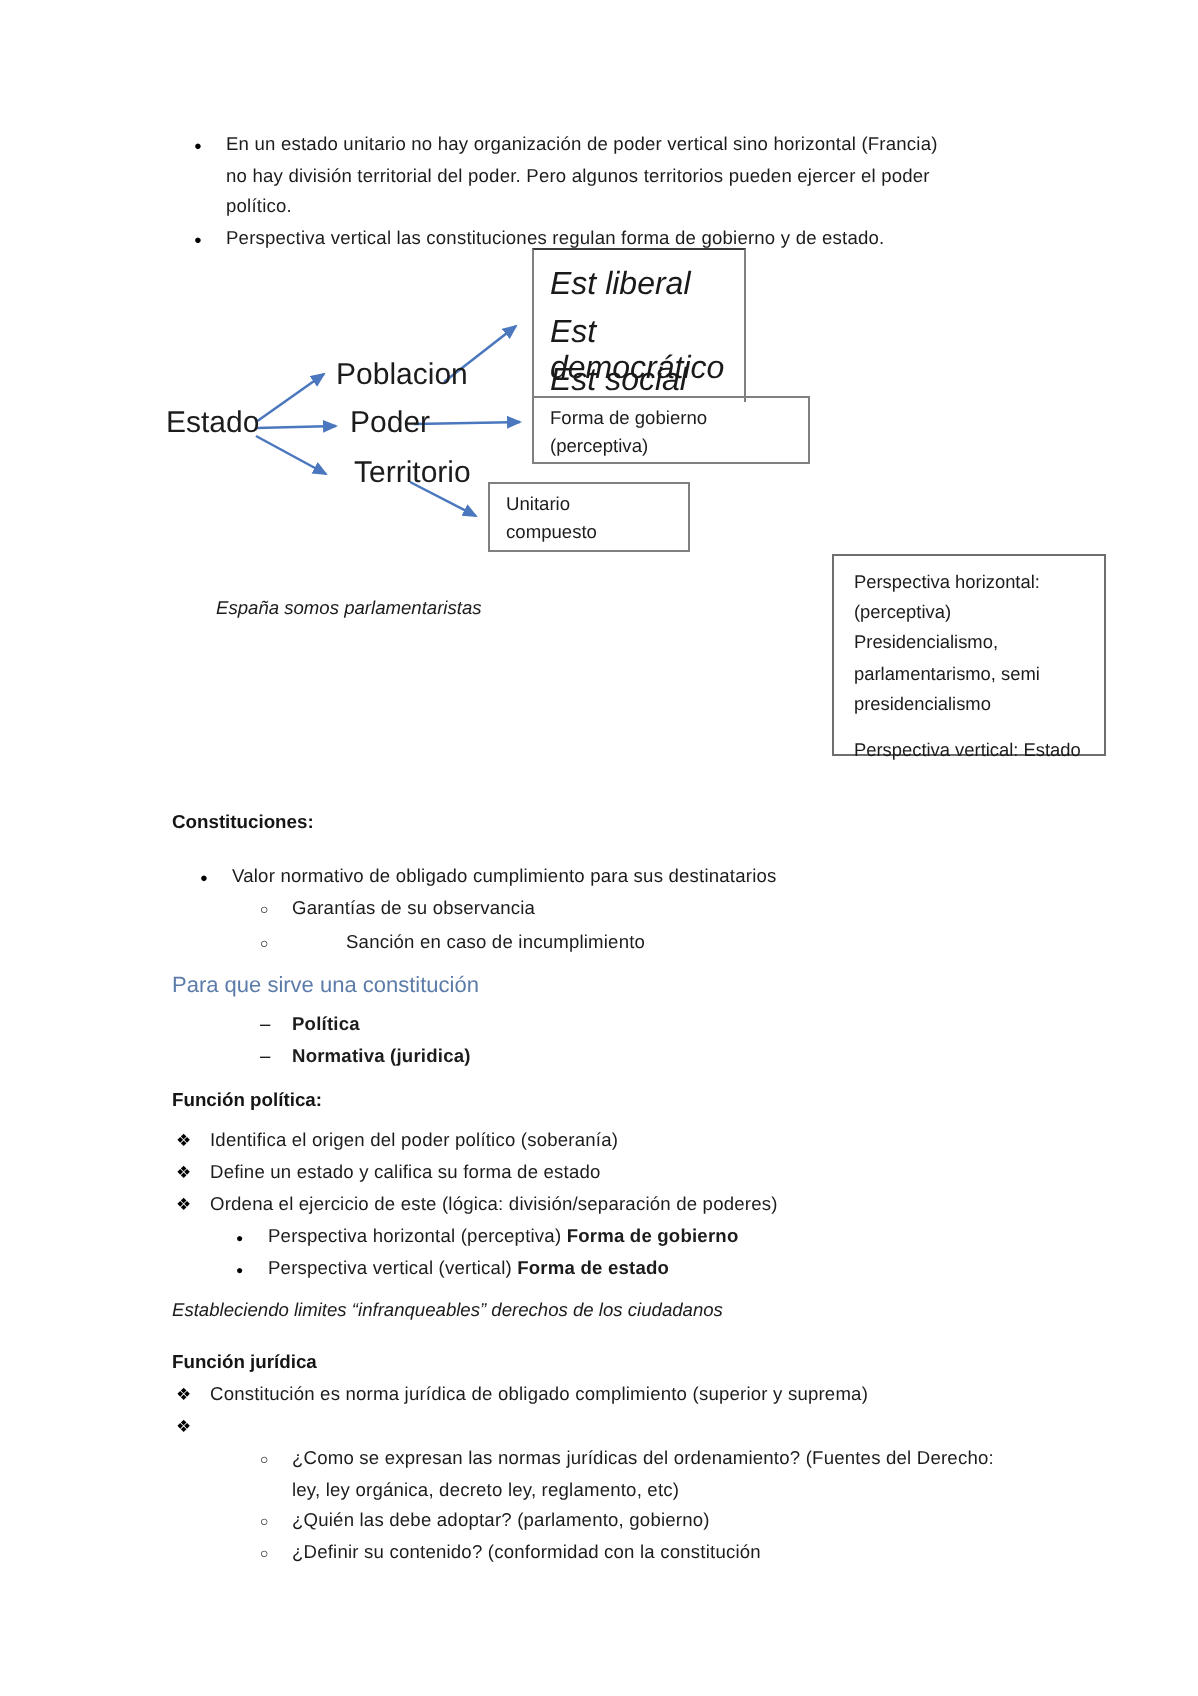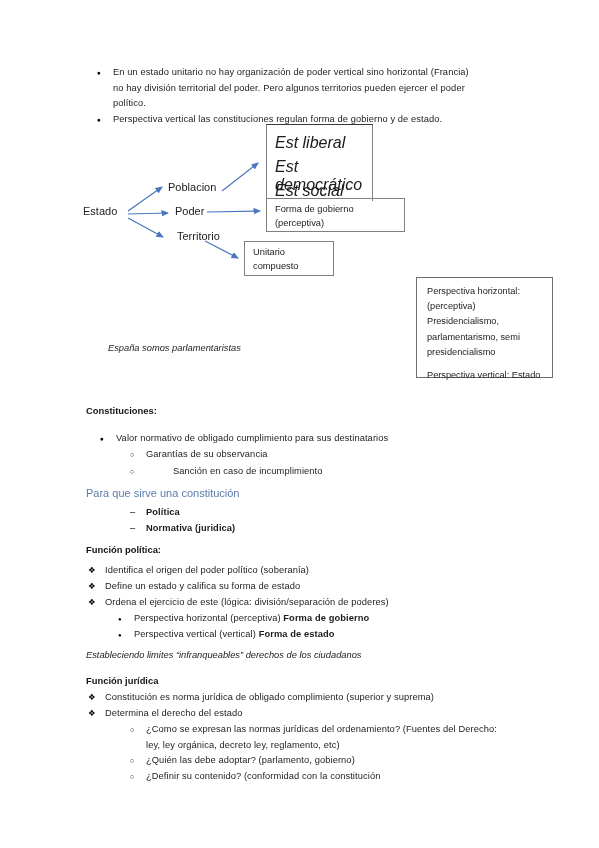--- a/index.html
+++ b/index.html
@@ -77,21 +77,21 @@
 
   
   #diagram {
     position: absolute;
     left: 0; top: 0;
     width: 599px; height: 400px;
     pointer-events: none;
   }
   .dgm-label {
     position: absolute;
-    font-size: 11px;
+    font-size: 15px;
     line-height: 13px;
     color: #1c1c1c;
     white-space: nowrap;
   }
   .dgm-box {
     position: absolute;
     border: 1px solid #808080;
     box-sizing: border-box;
     background: transparent;
   }
@@ -202,26 +202,26 @@
     <div class="line" style="position:absolute; left:8px; top:9px;">Est liberal</div>
     <div class="line" style="position:absolute; left:8px; top:33px;">Est democrático</div>
     <div class="line" style="position:absolute; left:8px; top:57px;">Est social</div>
   </div>
 
   <div class="dgm-box" style="left:266px; top:198px; width:139px; height:34px;">
     <div class="line" style="position:absolute; left:8px; top:4px;">Forma de gobierno</div>
     <div class="line" style="position:absolute; left:8px; top:18px;">(perceptiva)</div>
   </div>
 
-  <div class="dgm-box" style="left:244px; top:241px; width:90px; height:35px;padding-left:20px;">
+  <div class="dgm-box" style="left:244px; top:241px; width:101px; height:35px;padding-left:20px;">
     <div class="line" style="position:absolute; left:8px; top:4px;">Unitario</div>
     <div class="line" style="position:absolute; left:8px; top:18px;">compuesto</div>
   </div>
 
-  <div class="h-ital" style="left:108px; top:297px;margin-top:44px;">España somos parlamentaristas</div>
+  <div class="h-ital" style="left:108px; top:297px;">España somos parlamentaristas</div>
 
   <div class="callout" style="left:416px; top:277px; width:137px; height:101px;">
     <div class="cl">Perspectiva horizontal:</div>
     <div class="cl">(perceptiva)</div>
     <div class="cl">Presidencialismo,</div>
     <div class="cl">parlamentarismo, semi</div>
     <div class="cl">presidencialismo</div>
     <div class="gap"></div>
     <div class="cl">Perspectiva vertical: Estado</div>
   </div>
@@ -285,21 +285,20 @@
   <div class="h-ital" style="left:86px; top:648px;">Estableciendo limites “infranqueables” derechos de los ciudadanos</div>
 
   <div class="h-bold" style="left:86px; top:673px;">Función jurídica</div>
 
   <div class="bullet-row" style="left:88px; top:690px; width:460px;">
     <span class="bul-diamond"></span>
     <span class="bul-text">Constitución es norma jurídica de obligado complimiento (superior y suprema)</span>
   </div>
   <div class="bullet-row" style="left:88px; top:706px; width:460px;">
     <span class="bul-diamond"></span>
-    <span class="bul-text">Determina el derecho del estado</span>
   </div>
 
   <div class="bullet-row" style="left:130px; top:722px; width:450px;">
     <span class="bul-circ"></span>
     <span class="bul-text">
       <span>¿Como se expresan las normas jurídicas del ordenamiento? (Fuentes del Derecho:</span><br>
       <span>ley, ley orgánica, decreto ley, reglamento, etc)</span>
     </span>
   </div>
   <div class="bullet-row" style="left:130px; top:769px; width:450px;">

